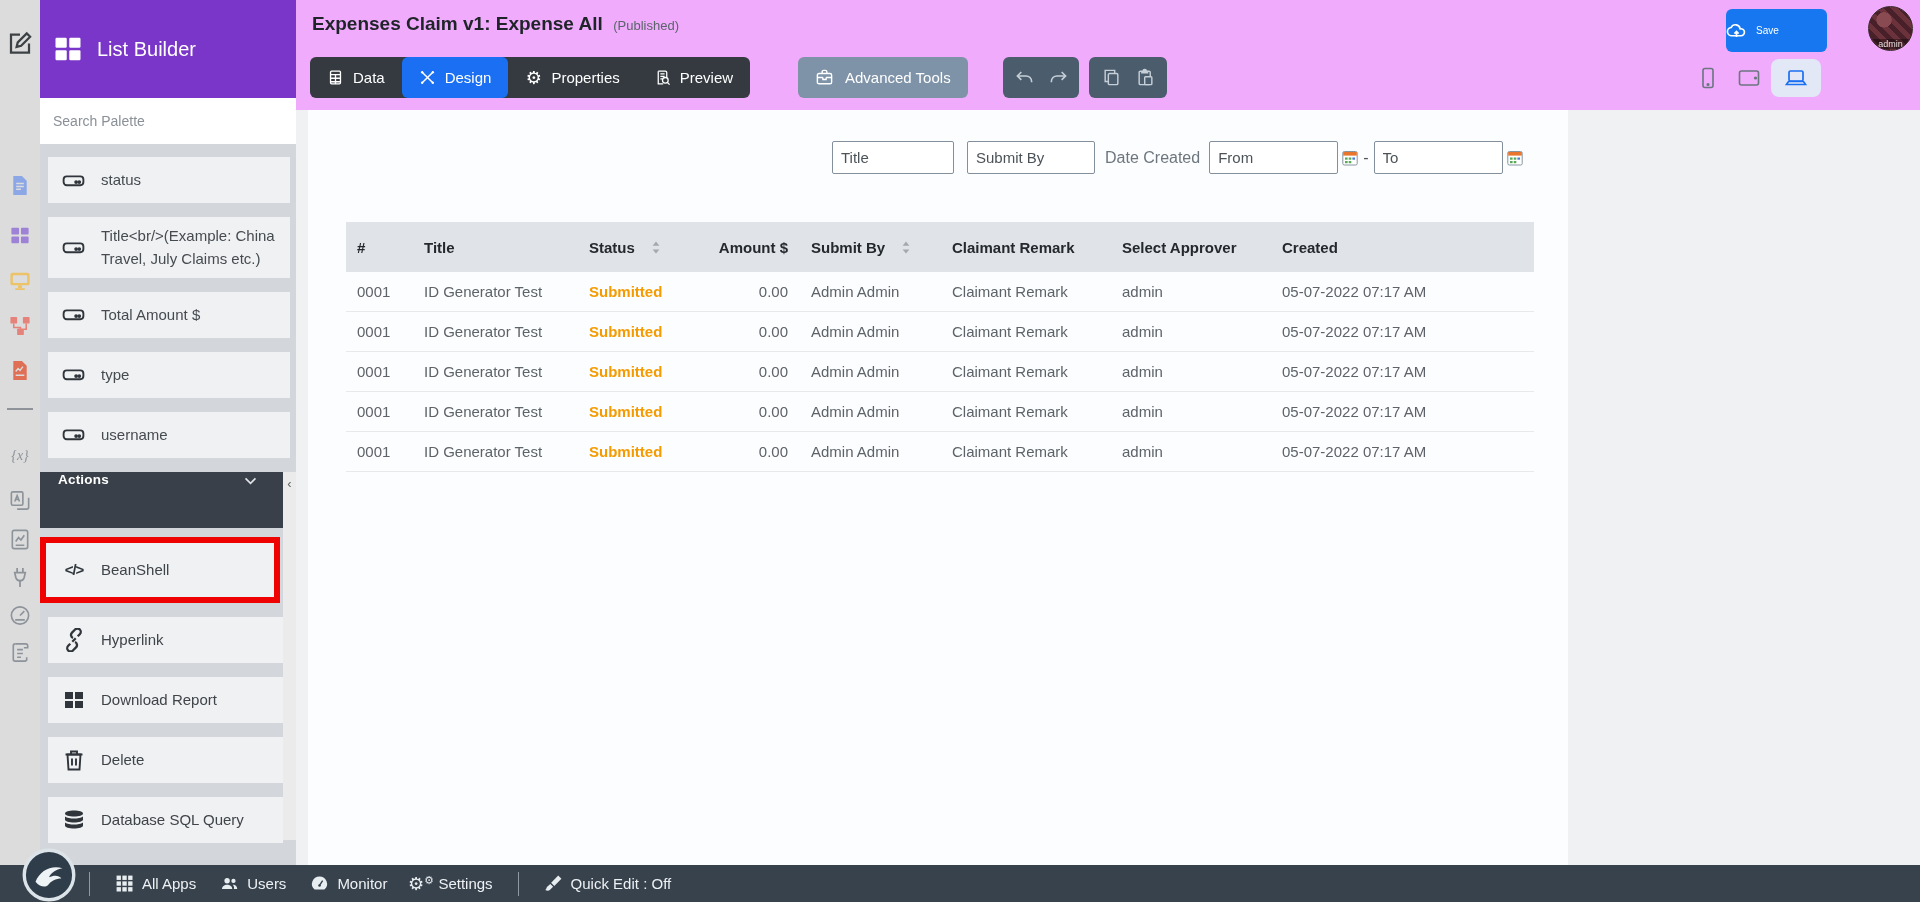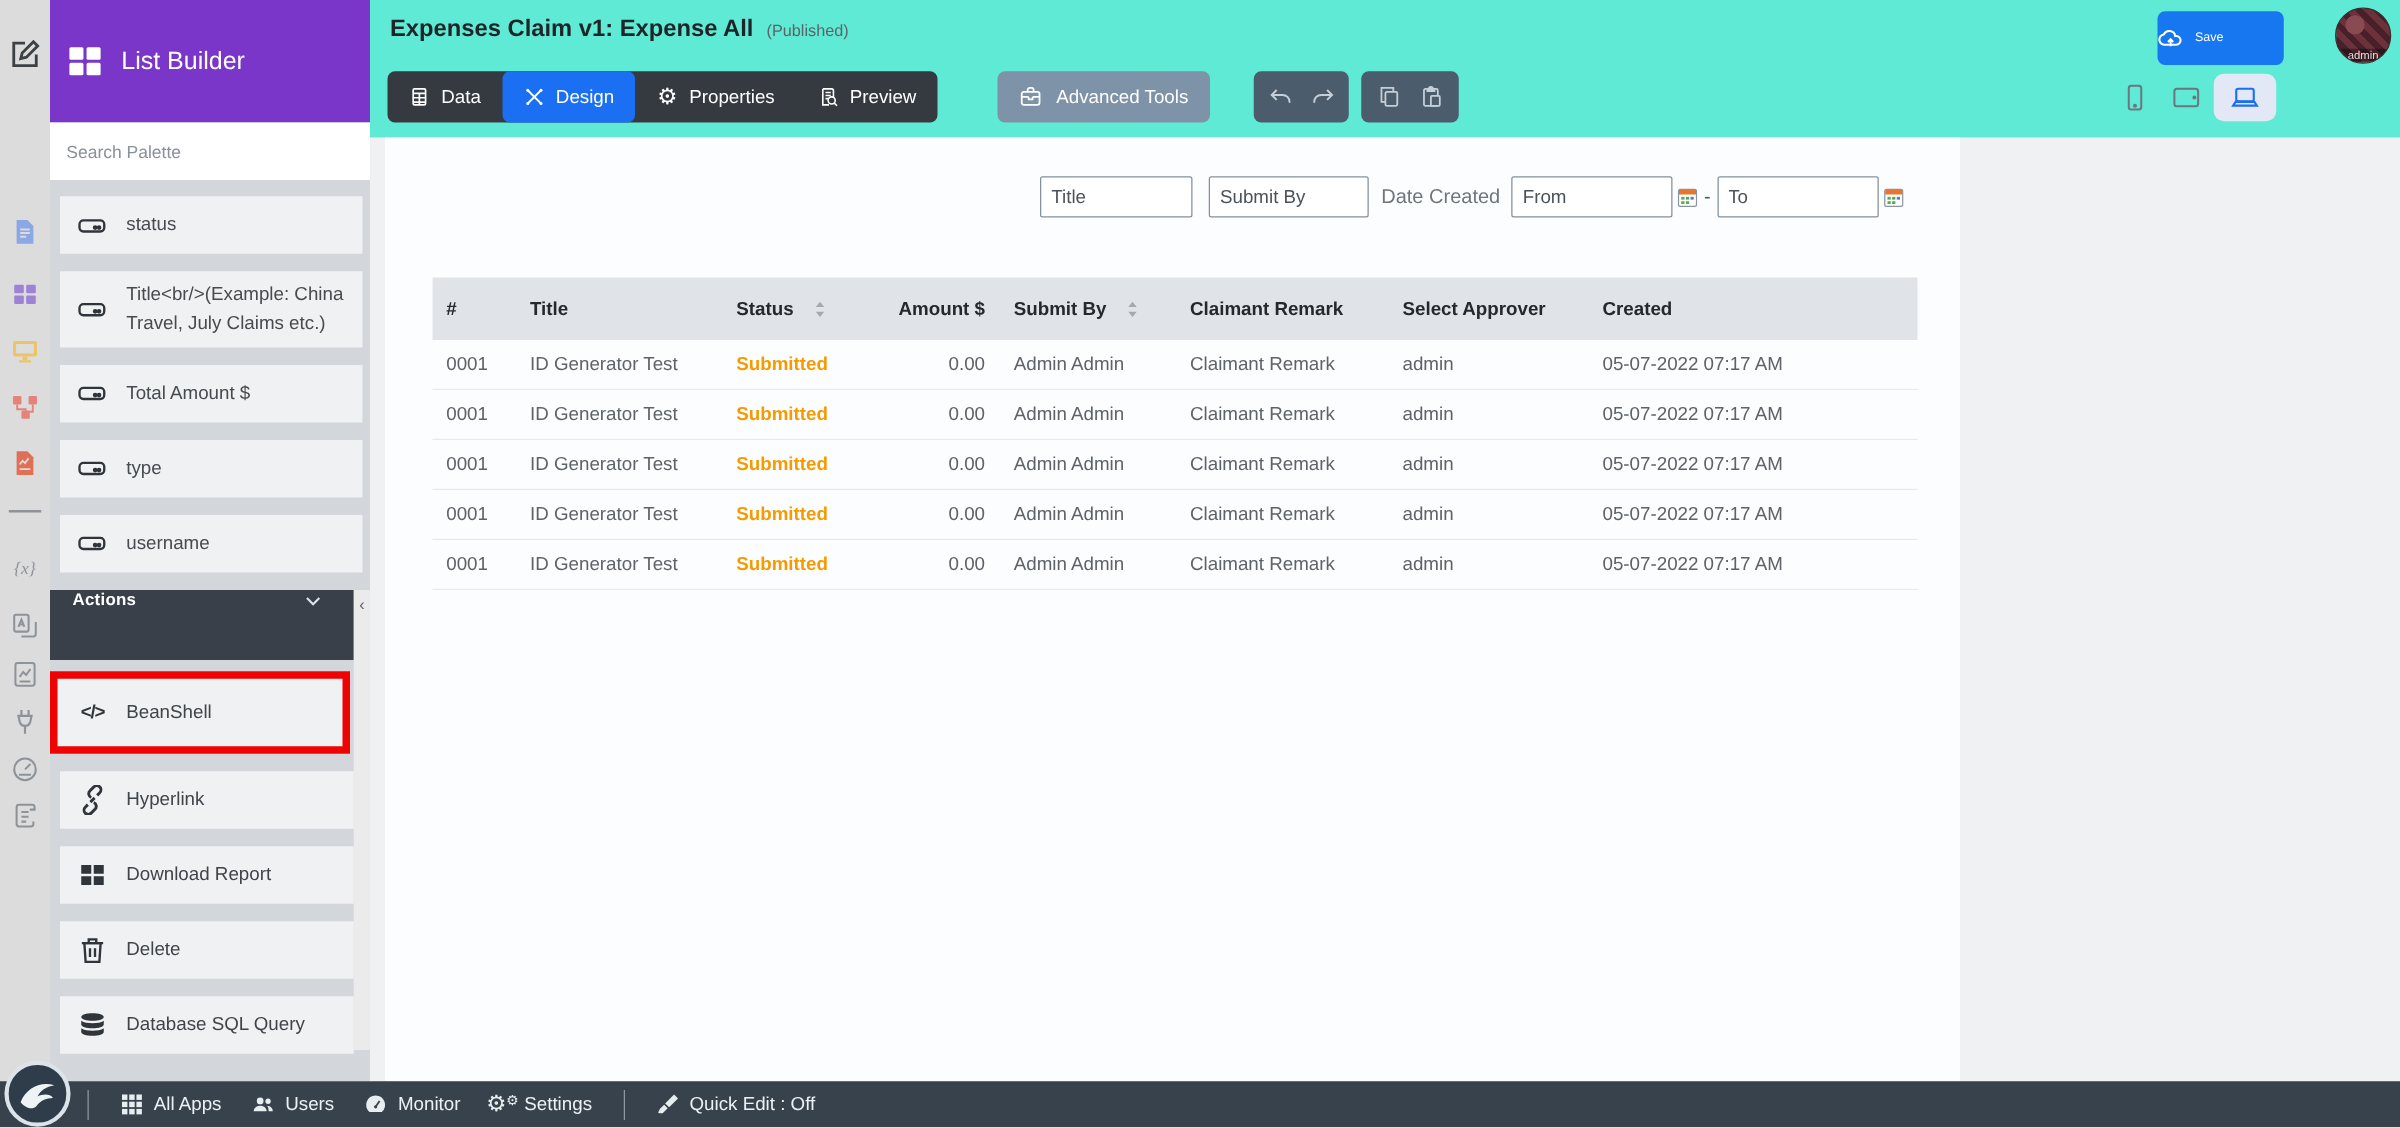--- a/index.html
+++ b/index.html
@@ -30,21 +30,21 @@
   .actions-header{width:243px;height:56px;background:#394049;display:flex;justify-content:space-between;padding:0 24px 0 18px;color:#fff;font-weight:bold;font-size:13.5px;letter-spacing:.2px;cursor:pointer}
   .actions-header .chev{width:17px;height:17px;color:#dfe3e7}
   .act-item{margin:14px 0 0 8px;width:235px;height:46px;background:#f0f1f3;display:flex;align-items:center;gap:15px;padding-left:14px;color:#3f4449;font-size:15px;cursor:grab}
   .act-item.highlight{margin:9px 0 0 0;width:240px;height:66px;border:6px solid #ee0202;padding-left:16px;background:#f0f1f3}
   .act-icon{width:24px;height:24px;color:#2f353a;flex:none}
   .code-glyph{font-weight:bold;font-size:15px;color:#2f353a;letter-spacing:-1px}
   .collapse-strip{position:absolute;left:243px;top:0;width:13px;height:368px;background:#ebebeb;text-align:center;color:#5e6468;font-size:13px;padding-top:4px;cursor:pointer}
 
   
   .main{position:absolute;left:296px;top:0;right:0;bottom:37px}
-  .topbar{position:relative;height:128px;background:#5eead4}
+  .topbar{position:relative;height:128px;background:#f0abfc}
   .tb-title-row{position:absolute;left:16px;top:13px;white-space:nowrap}
   .tb-title{font-size:19px;font-weight:bold;color:#1f2429}
   .tb-suffix{font-size:13px;color:#5c646b;margin-left:6px}
   .tabbar{position:absolute;left:14px;top:57px;height:41px;background:#343a40;border-radius:6px;display:flex;align-items:stretch}
   .tab{display:flex;align-items:center;gap:9px;padding:0 17px;color:#fff;font-size:15px;border-radius:6px;cursor:pointer}
   .tab.active{background:#1b6ff2}
   .tab .ic{width:17px;height:17px}
   .adv-btn{position:absolute;left:502px;top:57px;height:41px;display:flex;align-items:center;gap:11px;padding:0 17px;background:#7e93a8;border:none;border-radius:6px;color:#fff;font-size:15px;font-family:"Liberation Sans",sans-serif;cursor:pointer}
   .adv-btn .ic{width:19px;height:19px}
   .pill{position:absolute;top:57px;height:41px;background:#4b5c6c;border-radius:6px;display:flex;align-items:center;justify-content:center;gap:15px}
@@ -78,21 +78,21 @@
   .t-head,.t-row{display:grid;grid-template-columns:67px 165px 115px 107px 141px 170px 160px 1fr;padding-left:11px;align-items:center}
   .t-head{height:50px;background:#e0e3e7;font-weight:bold;font-size:15px;color:#24292e}
   .h-cell{display:flex;align-items:center;gap:16px}
   .h-right{justify-content:flex-end;padding-right:23px}
   .sort{width:10px;height:15px;flex:none}
   .t-row{height:40px;border-bottom:1px solid #e7e9eb;font-size:15px;color:#5d6368}
   .cell-right{text-align:right;padding-right:23px}
   .cell-status{font-weight:bold;color:#f59b00}
 
   
-  .bottombar{position:absolute;left:0;right:0;bottom:0;height:37px;background:#37424d;display:flex;align-items:center;padding-left:3px;z-index:6;color:#eef1f3}
+  .bottombar{position:absolute;left:0;right:0;bottom:0;height:37px;background:#37424d;display:flex;align-items:center;padding-left:22px;z-index:6;color:#eef1f3}
   .logo{width:54px;height:54px;margin-top:-17px;flex:none;cursor:pointer}
   .bb-nav{display:flex;align-items:center;height:100%}
   .bb-divider{width:1px;height:24px;background:#8d98a1;margin:0 13px}
   .bb-item{display:flex;align-items:center;gap:8px;margin:0 12px;font-size:15px;cursor:pointer;white-space:nowrap}
   .bb-item .ic{width:19px;height:19px;color:#e8edf0}
   .gear-glyph{font-size:18px;line-height:1;font-family:"DejaVu Sans",sans-serif}
 </style>
 </head>
 <body>
 

